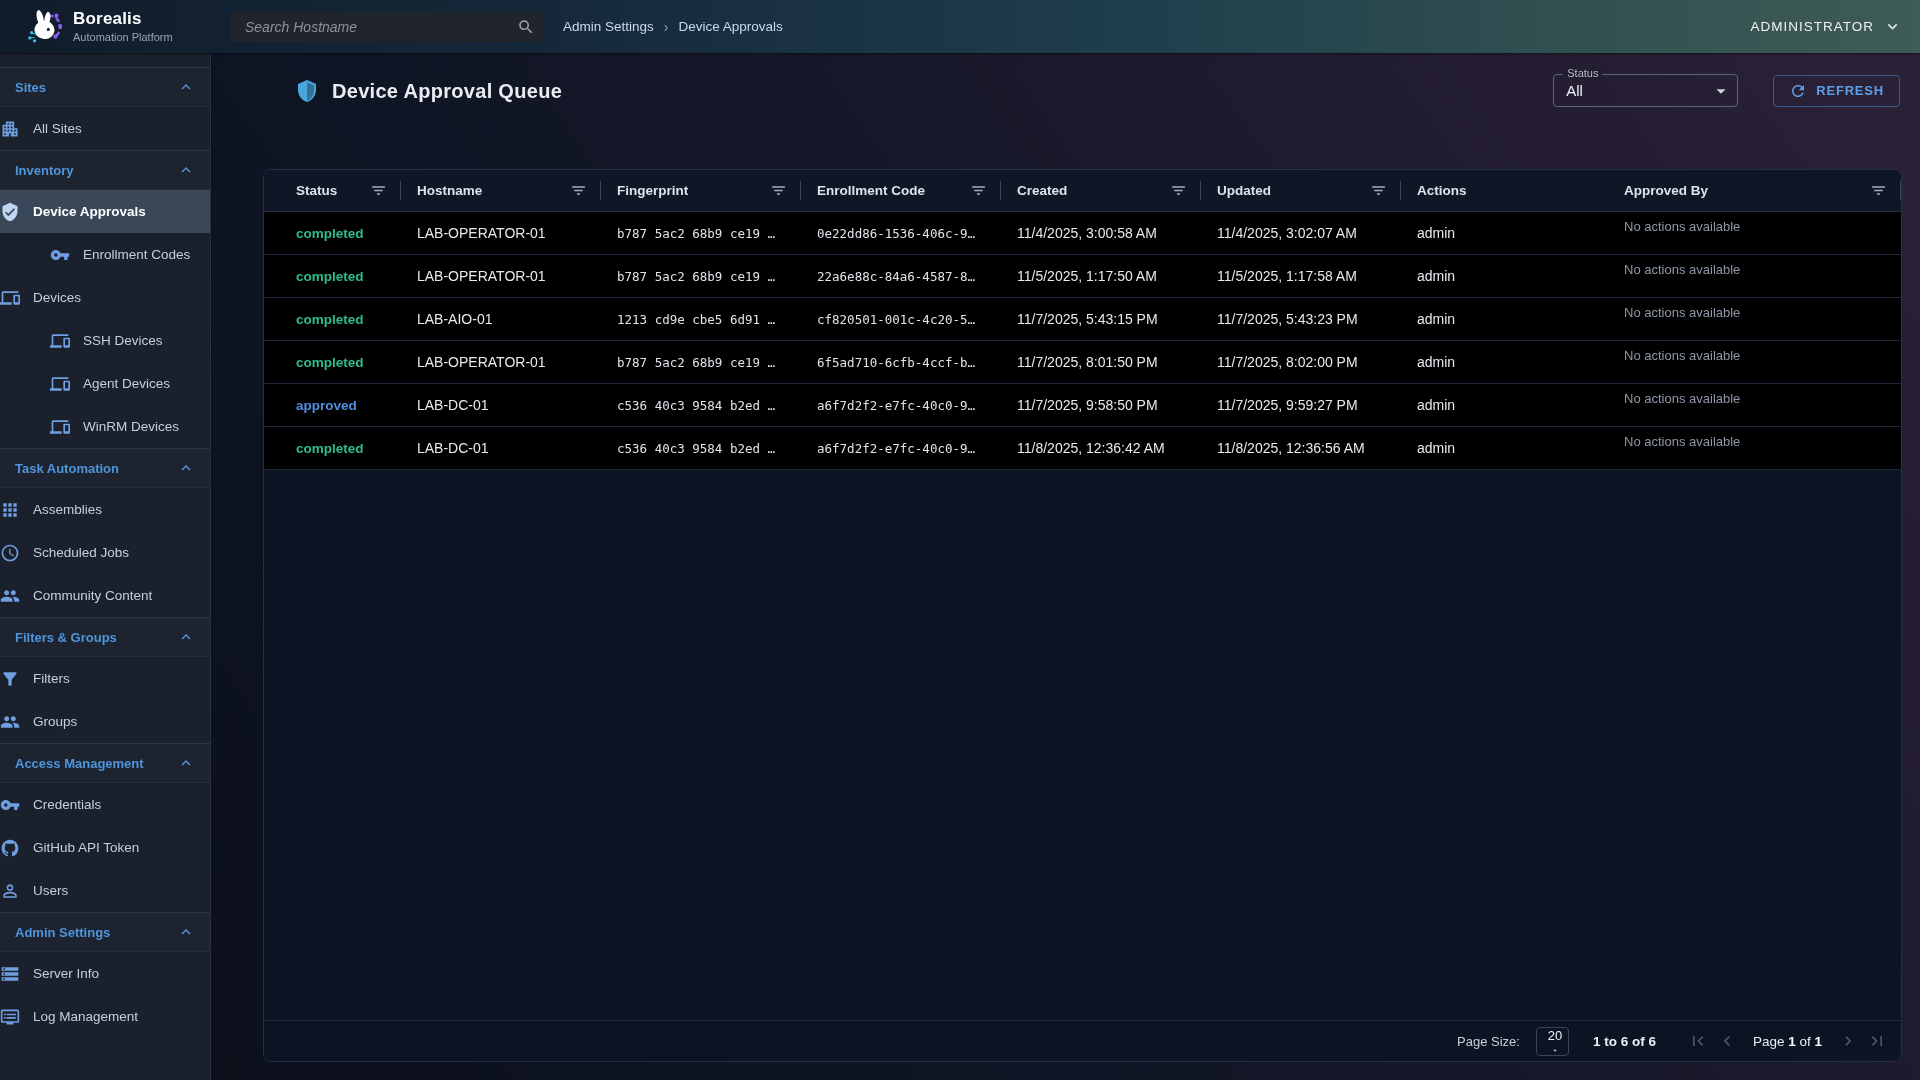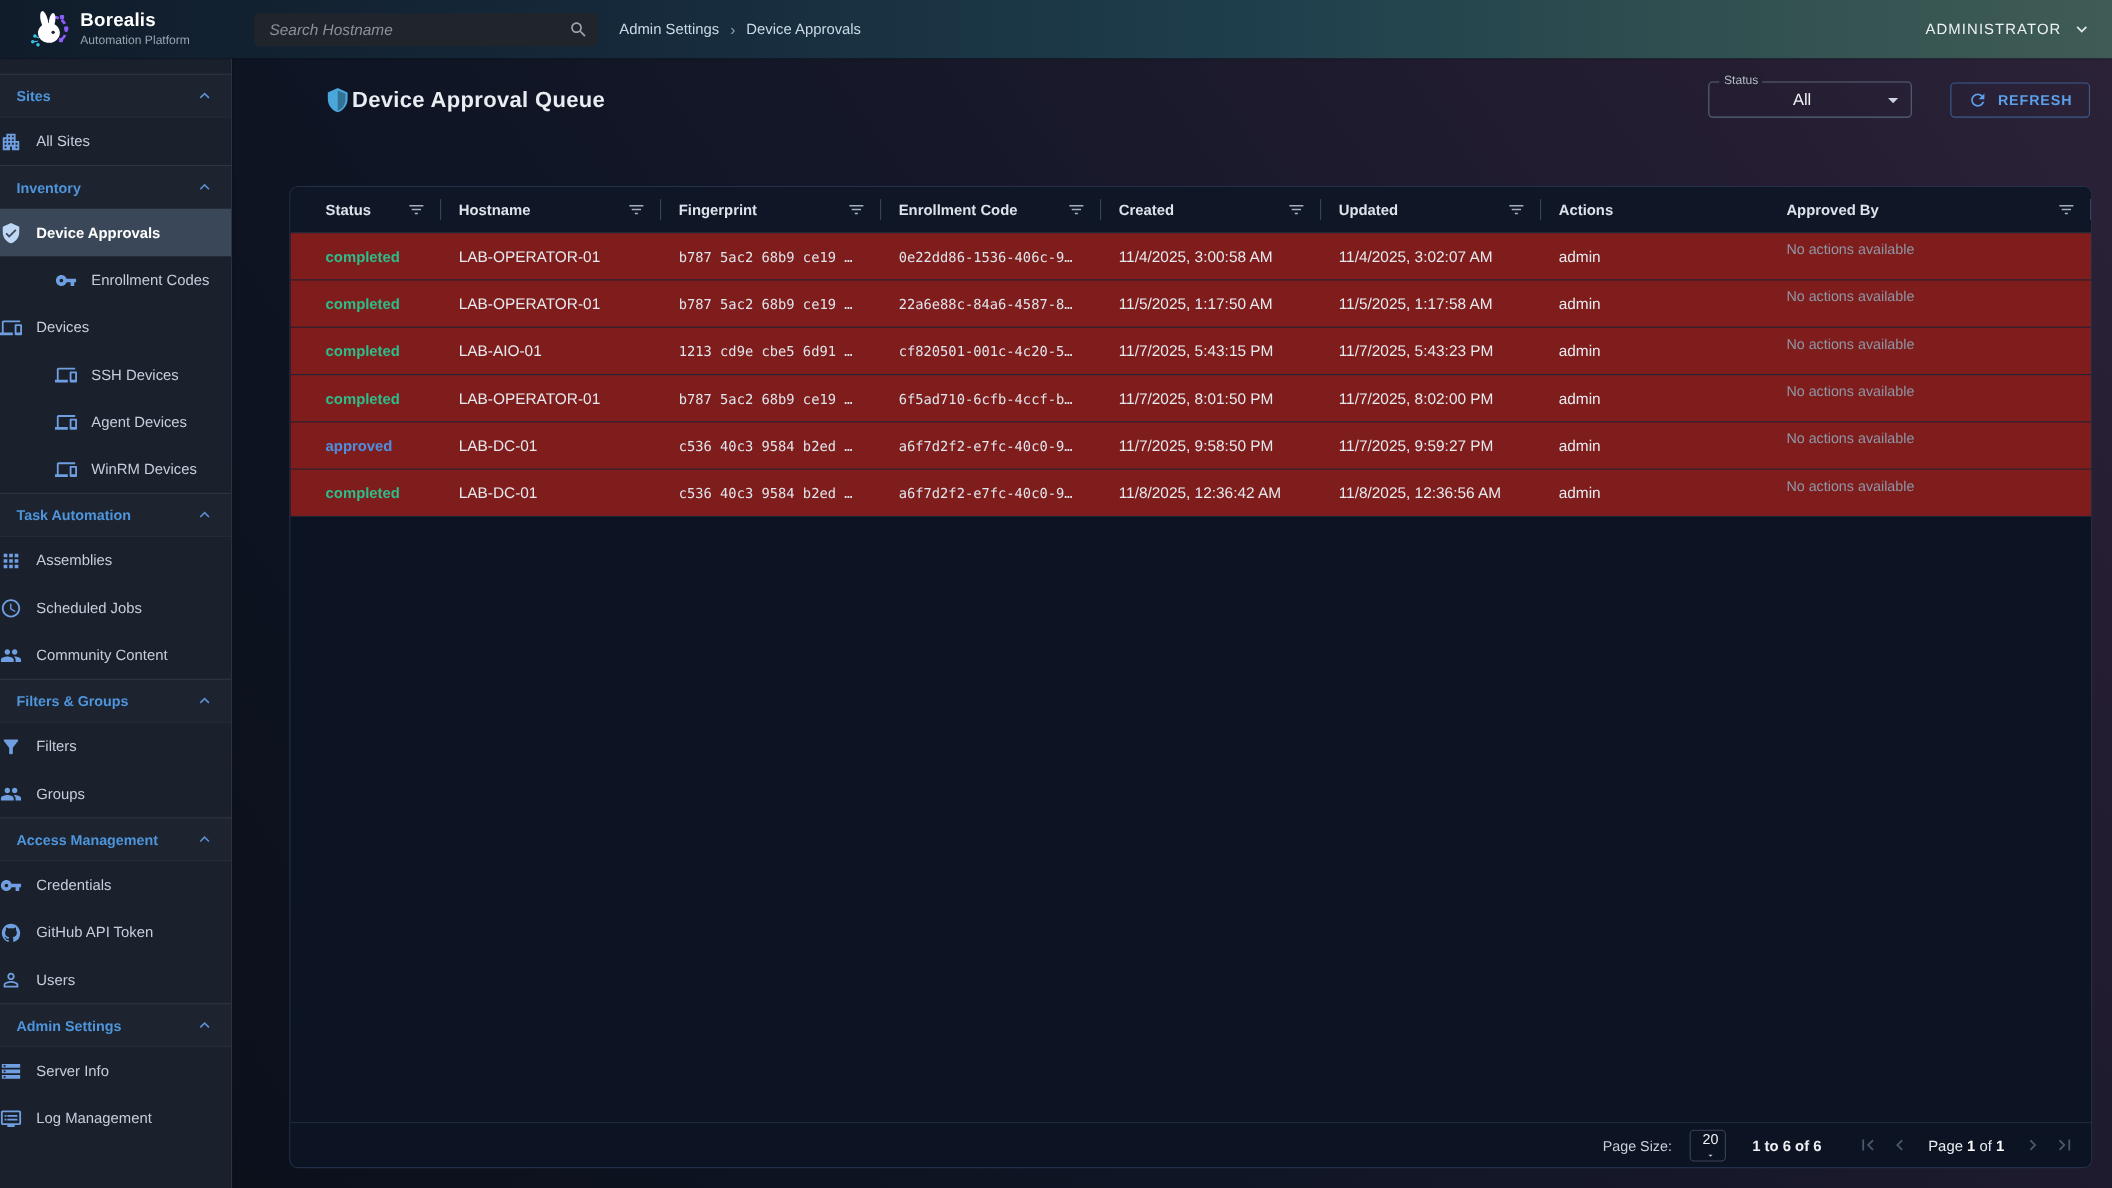--- a/index.html
+++ b/index.html
@@ -37,46 +37,46 @@
   .side-item{height:43px;display:flex;align-items:center;gap:13px;
     color:#c6cedb;font-size:13.5px;cursor:pointer;box-sizing:border-box;}
   .side-item.lvl2{padding-left:50px;}
   .side-item .ic{width:20px;height:20px;color:#6f9fe0;flex:0 0 20px;}
   .side-item.selected{background:#3a4759;color:#ffffff;font-weight:bold;}
   .side-item.selected .ic{color:#bdd7f4;}
 
   
   .main{position:absolute;top:53px;left:212px;right:0;bottom:0;
     background:linear-gradient(55deg,#0b101b 0%,#0f1524 35%,#161829 55%,#221c30 78%,#2b2238 100%);}
-  .page-title{position:absolute;left:83px;top:26px;display:flex;align-items:center;gap:1px;}
+  .page-title{position:absolute;left:83px;top:26px;display:flex;align-items:center;gap:13px;}
   .page-title .ic{width:24px;height:24px;color:#4ba6db;}
   .page-title h1{margin:0;font-size:20px;font-weight:bold;color:#e8edf2;letter-spacing:.3px;}
   .header-controls{position:absolute;top:21px;right:20px;display:flex;align-items:center;gap:35px;}
   .select-outlined{position:relative;width:185px;height:33px;border:1px solid #59647a;border-radius:4px;
     display:flex;align-items:center;cursor:pointer;box-sizing:border-box;}
   .select-label{position:absolute;top:-8px;left:9px;font-size:11px;color:#b2bac8;background:#231d30;padding:0 4px;}
-  .select-value{font-size:15px;color:#f0f2f6;padding-left:12px;flex:1;text-align:center;}
+  .select-value{font-size:15px;color:#f0f2f6;padding-left:12px;flex:1;}
   .select-outlined .caret{width:22px;height:22px;color:#ced4de;margin-right:5px;}
   .refresh-btn{height:32px;padding:0 15px;display:flex;align-items:center;gap:9px;background:transparent;
     border:1px solid #3c5c8c;border-radius:4px;color:#5d9fe8;font-size:13px;font-weight:bold;
     letter-spacing:.8px;cursor:pointer;font-family:inherit;}
   .refresh-btn .ic{width:18px;height:18px;}
 
   
   .card{position:absolute;left:51px;right:18px;top:116px;bottom:18px;background:#0c1322;
     border:1px solid #233049;border-radius:8px;display:flex;flex-direction:column;overflow:hidden;}
   .grid-cols{display:grid;grid-template-columns:137px 200px 200px 200px 200px 200px 207px 1fr;}
   .thead{height:41px;flex:0 0 41px;border-bottom:1px solid #232d3f;background:#0f1626;}
   .th{display:flex;align-items:center;position:relative;padding:0 14px 0 16px;color:#dde3ea;
     font-weight:bold;font-size:13.5px;box-sizing:border-box;}
   .th:first-child{padding-left:32px;}
   .th .filter-ic{margin-left:auto;width:17px;height:17px;color:#a7b0bf;cursor:pointer;}
   .th.has-sep::after{content:"";position:absolute;right:0;top:11px;height:19px;width:1px;background:#38435a;}
   .tbody{flex:1;}
-  .tr{height:42px;border-bottom:1px solid #1c2435;background:#7f1d1d;}
+  .tr{height:42px;border-bottom:1px solid #1c2435;background:#000000;}
   .td{display:flex;align-items:center;padding:0 14px 0 16px;font-size:14px;color:#e6eaef;
     overflow:hidden;white-space:nowrap;box-sizing:border-box;}
   .td.status{padding-left:32px;font-size:13.5px;font-weight:bold;}
   .td.mono{font-family:"DejaVu Sans Mono",monospace;font-size:12.5px;color:#dfe4ea;}
   .td.actions{align-items:flex-start;padding-top:7px;color:#8e97a5;font-size:13px;}
 
   
   .tfoot{flex:0 0 40px;border-top:1px solid #1f293c;display:flex;align-items:center;
     justify-content:flex-end;gap:16px;padding-right:14px;background:#0c1322;font-size:13px;color:#c9d0da;}
   .page-size{display:flex;align-items:center;gap:3px;border:1px solid #3a4558;border-radius:4px;

